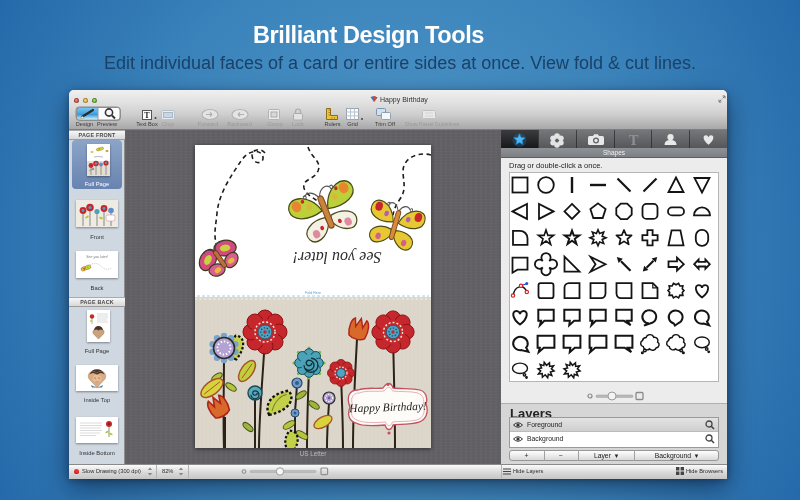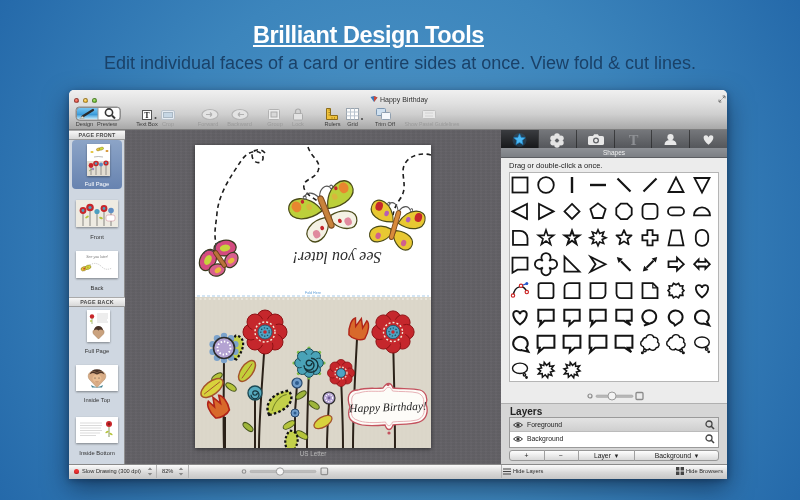--- a/index.html
+++ b/index.html
@@ -1,18 +1,18 @@
 <!DOCTYPE html>
 <html><head><meta charset="utf-8">
 <style>
 html,body{margin:0;padding:0;width:800px;height:500px;overflow:hidden;}
 body{font-family:"Liberation Sans",sans-serif;position:relative;
 background:radial-gradient(ellipse 520px 560px at 400px 250px,#549aca 0%,#3c85bc 50%,#2165a7 95%);}
 .abs{position:absolute;}
-.hd1{position:absolute;left:0;top:22px;width:737px;text-align:center;color:#fff;font-size:23.5px;font-weight:bold;letter-spacing:-.4px;text-decoration:underline;}
+.hd1{position:absolute;left:0;top:22px;width:737px;text-align:center;color:#fff;font-size:23.5px;font-weight:bold;letter-spacing:-.4px;}
 .hd2{position:absolute;left:0;top:53px;width:800px;text-align:center;color:#1a4168;font-size:18px;}
 
 .win{position:absolute;left:69px;top:90px;width:658px;height:388px;border-radius:5px 5px 0 0;
 background:#e8e8e8;box-shadow:0 10px 26px rgba(0,10,30,.5),0 2px 6px rgba(0,10,30,.35);}
 .chrome{position:absolute;left:69px;top:90px;width:658px;height:40px;border-radius:5px 5px 0 0;
 background:linear-gradient(#f0f0f0,#e0e0e0 34%,#cfcfcf 62%,#a8a8a8);border-bottom:1px solid #7e7e7e;box-sizing:border-box;}
 .light{position:absolute;top:97.5px;width:5.5px;height:5.5px;border-radius:50%;border:0.5px solid rgba(0,0,0,.35);box-sizing:border-box;}
 .wtitle{position:absolute;top:96px;left:380px;font-size:7px;color:#303030;}
 .tlabel{position:absolute;font-size:5.6px;color:#3a3a3a;text-align:center;white-space:nowrap;}
 .tlabel.dis{color:#9a9a9a;}
@@ -33,21 +33,21 @@
 
 .rpanel{position:absolute;left:501px;top:130px;width:226px;height:334px;background:#ececec;}
 .tabbar{position:absolute;left:501px;top:130px;width:226px;height:18px;background:linear-gradient(#75777b,#55575b);}
 .tabsel{position:absolute;left:501px;top:130px;width:37px;height:18px;background:linear-gradient(#3a3c40,#17181a);}
 .tabdiv{position:absolute;top:130px;width:1px;height:18px;background:rgba(20,20,20,.55);}
 .shapeshdr{position:absolute;left:501px;top:148px;width:226px;height:9px;background:linear-gradient(#8e9196,#7c7f84);
 border-bottom:1px solid #5c5e62;box-sizing:content-box;text-align:center;font-size:6.5px;color:#f2f2f2;line-height:9px;}
 .dragtxt{position:absolute;left:509px;top:161px;font-size:7.5px;color:#1c1c1c;}
 .shapebox{position:absolute;left:509px;top:172px;width:210px;height:210px;background:#fff;border:1px solid #b5b5b5;box-sizing:border-box;}
 .layersec{position:absolute;left:501px;top:403px;width:226px;height:61px;background:#d6d6d6;border-top:1px solid #b0b0b0;box-sizing:border-box;}
-.laytitle{position:absolute;left:510px;top:406px;font-size:10px;font-weight:bold;color:#222;}
+.laytitle{position:absolute;left:510px;top:406px;font-size:13px;font-weight:bold;color:#222;}
 .laybox{position:absolute;left:509px;top:417px;width:210px;height:31px;background:#fff;border:1px solid #9a9a9a;box-sizing:border-box;}
 .layrow1{position:absolute;left:510px;top:418px;width:208px;height:14px;background:linear-gradient(#e3e3e3,#cfcfcf);border-bottom:1px solid #bbb;box-sizing:border-box;}
 .laytxt{position:absolute;font-size:6.8px;color:#222;}
 .btnrow{position:absolute;left:509px;top:450px;width:210px;height:11px;border-radius:3px;
 background:linear-gradient(#fefefe,#d9d9d9);border:1px solid #979797;box-sizing:border-box;}
 .btndiv{position:absolute;top:450px;width:1px;height:11px;background:#a0a0a0;}
 .btntxt{position:absolute;top:452px;font-size:6.8px;color:#222;}
 
 .statusbar{position:absolute;left:69px;top:464px;width:658px;height:14px;
 background:linear-gradient(#fbfbfb,#d8d8d8 55%,#c6c6c6);border-top:1px solid #8a8a8a;box-sizing:content-box;}

